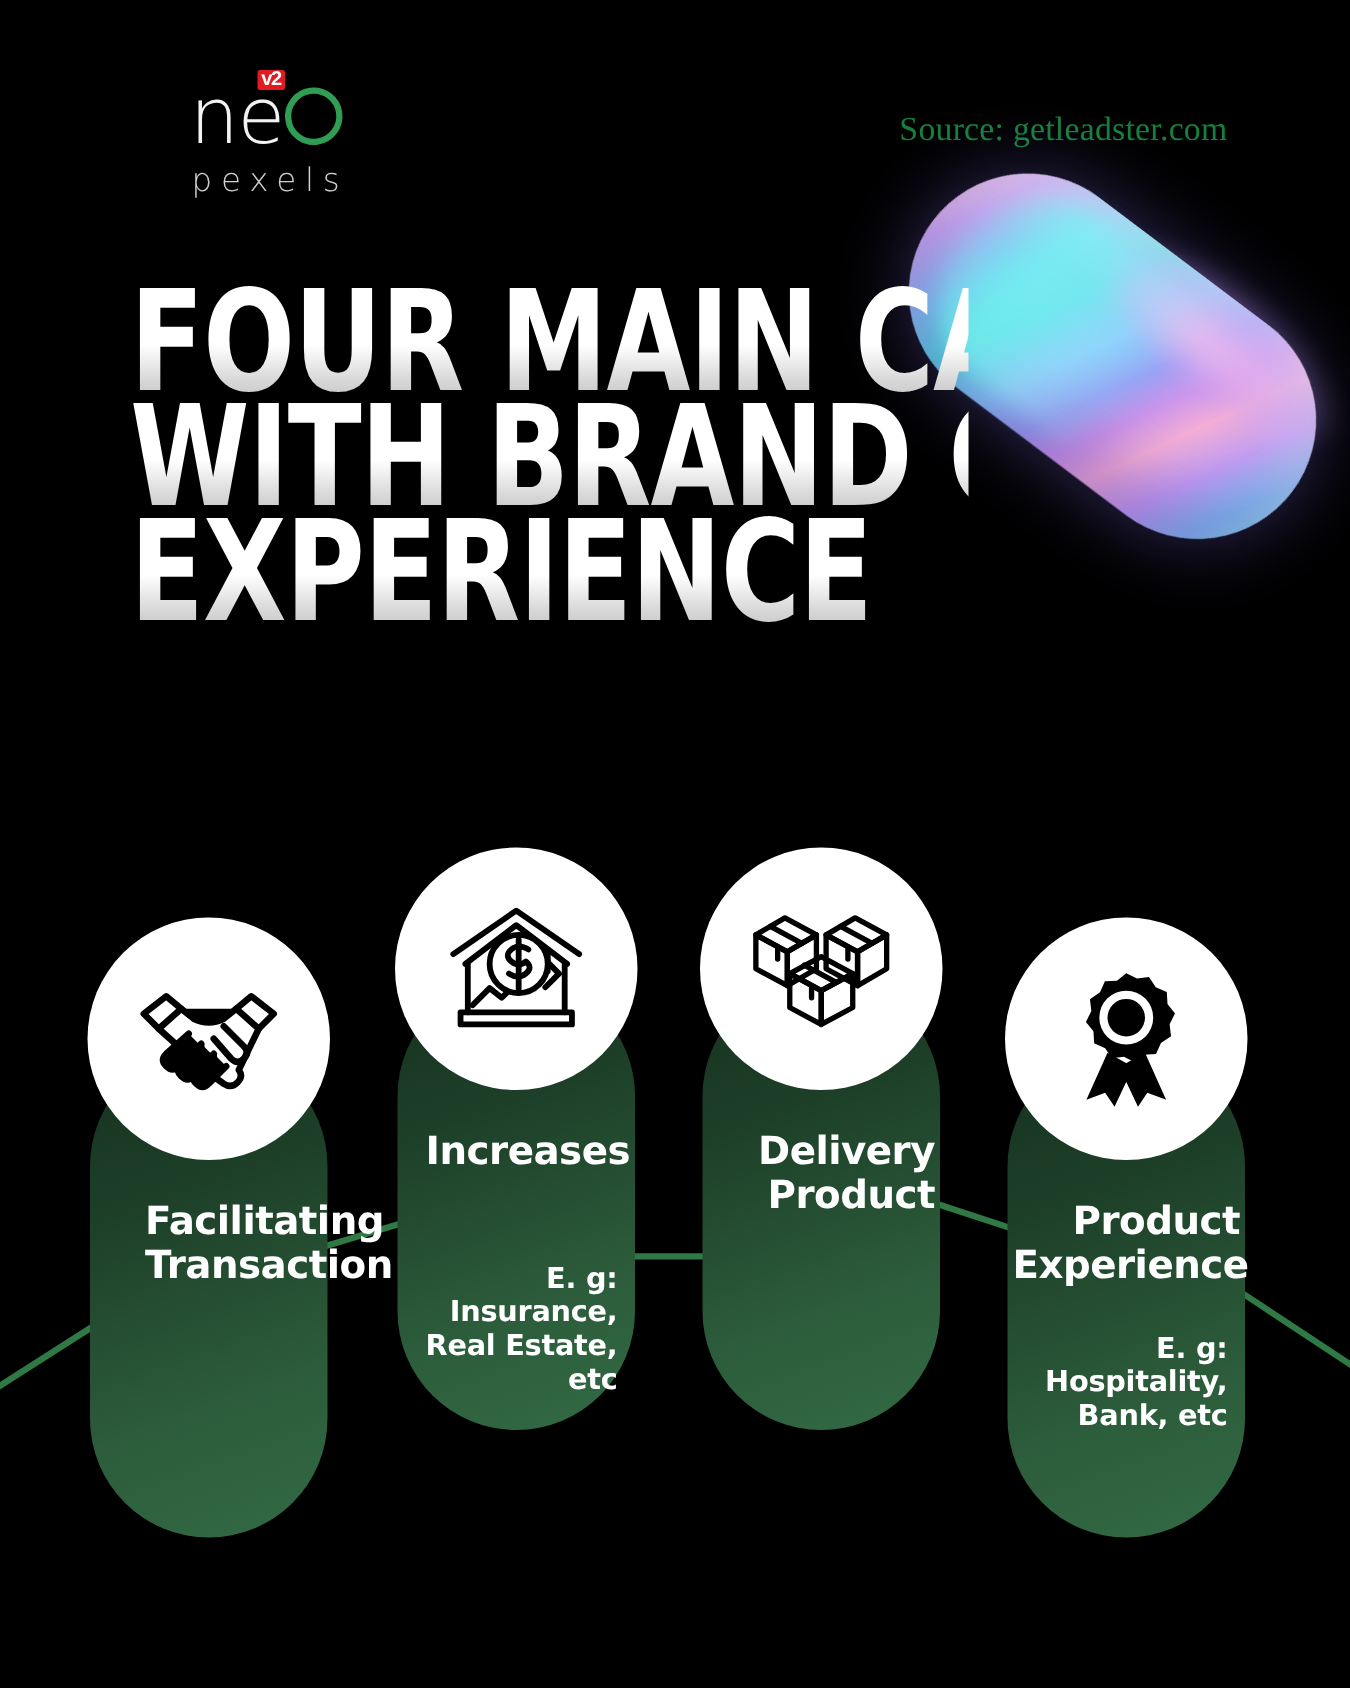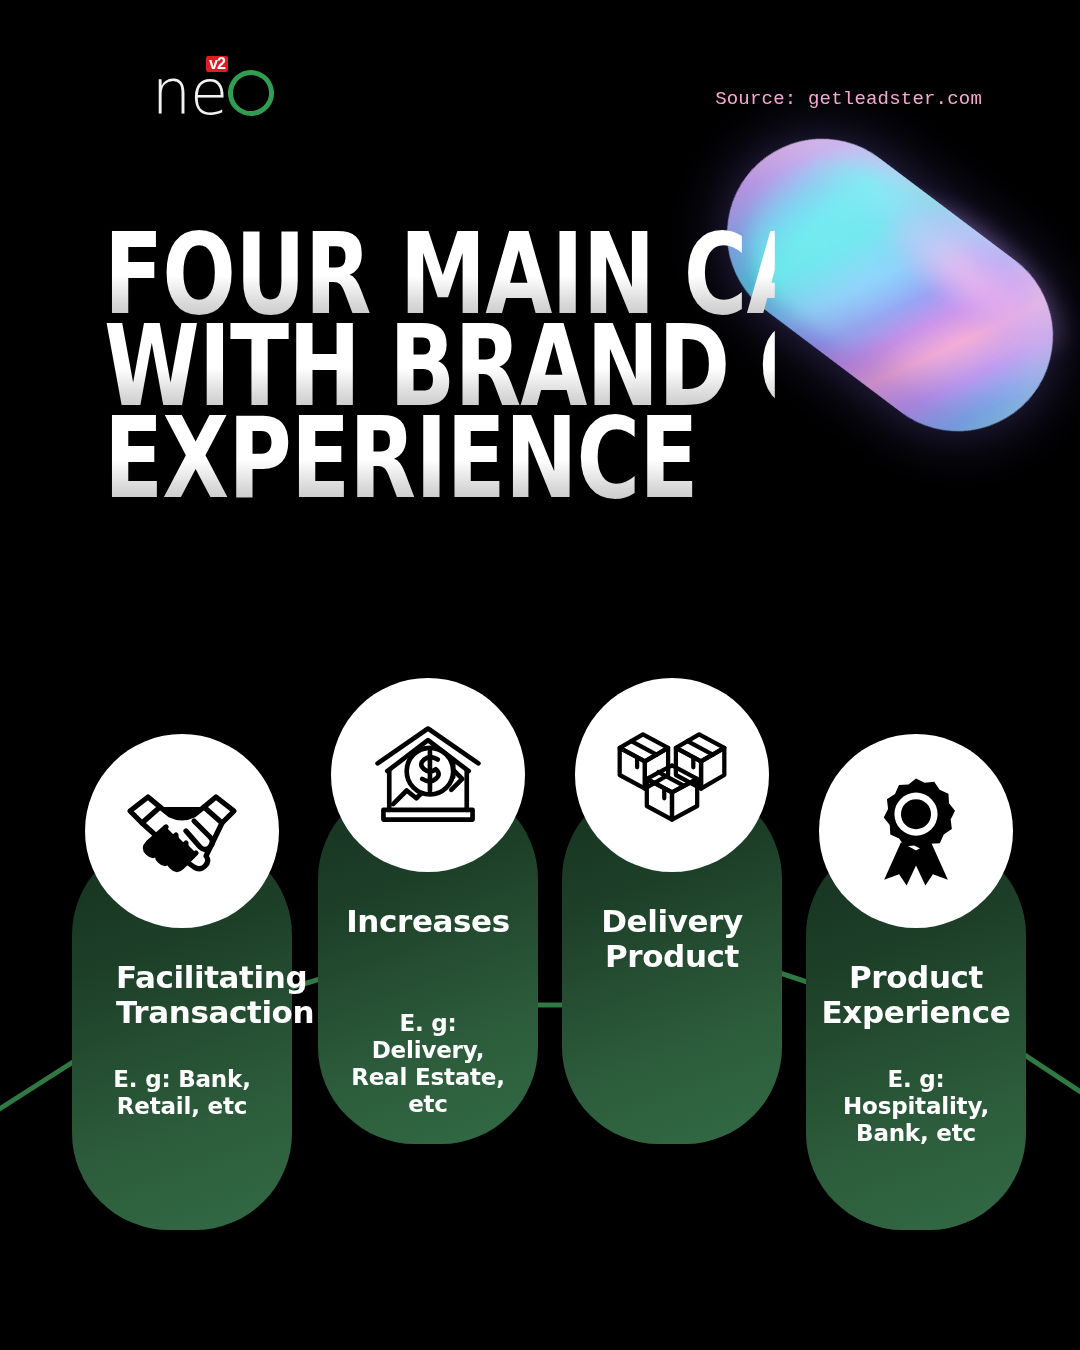--- a/index.html
+++ b/index.html
@@ -36,22 +36,22 @@
   .logo-pexels {
     display:block; margin-top:6px; margin-left:6px;
     font-family:"DejaVu Sans", sans-serif;
     font-size:26px; font-weight:300; letter-spacing:7px;
     color:#cfcfcf;
   }
 
   
   #source {
     position:absolute; right:98px; top:88px;
-    font-size:19px; color:#f9a8d4; letter-spacing:.2px;
-    font-family:Liberation Mono, monospace; font-weight:400;
+    font-size:27px; color:#15803d; letter-spacing:.2px;
+    font-family:Liberation Serif, serif; font-weight:400;
   }
 
   
   #capsule-wrap {
     position:absolute; left:700px; top:150px;
     width:420px; height:400px; pointer-events:none;
   }
   #capsule {
     position:absolute; left:10px; top:40px;
     width:360px; height:190px;
@@ -117,24 +117,24 @@
     -webkit-text-fill-color:transparent; color:transparent;
     white-space:nowrap;
   }
 
   
   #connectors { position:absolute; left:0; top:0; width:1080px; height:1350px; }
 
   
   .card {
     position:absolute;
-    width:220px;
+    width:190px;
     border-radius:97px;
     background: linear-gradient(160deg,#16321f 0%,#1d3f28 30%,#2c5c3b 70%,#336a45 100%);
-    text-align:center;
+    text-align:right;
     color:#fff;
   }
   .card-inner { position:relative; width:100%; height:100%; }
   .card-title {
     position:absolute; left:0; right:0;
     font-family:"DejaVu Sans","Liberation Sans", sans-serif;
     font-weight:700; font-size:31px; line-height:35px;
     letter-spacing:-.4px; color:#ffffff;
     padding:0 4px;
   }
@@ -178,20 +178,21 @@
 </head>
 <body>
 
 <div id="page">
 
   <div id="logo">
     <span class="logo-neo">
       <span class="logo-n">ne</span><span class="logo-o"></span>
       <span class="logo-v2">v2</span>
     </span>
+    <span class="logo-pexels">pexels</span>
   </div>
 
   <div id="source">Source: getleadster.com</div>
 
   <div id="capsule-wrap">
     <div id="capsule"></div>
   </div>
 
   <h1 id="headline">
     <span class="hl">FOUR MAIN CATEGORIES</span>
@@ -219,24 +220,20 @@
           <path d="M24 30 L15 38 q-2.5 2.5 0 5 q2.5 2.5 5 0 L29 35" fill="#000"></path>
           <path d="M29 34 L21 42 q-2.5 2.5 0 5 q2.5 2.5 5 0 L34 39" fill="#000"></path>
           <path d="M34 38 L27 45 q-2.5 2.5 0 5 q2.5 2.5 5 0 L39 43" fill="#000"></path>
           <path d="M12 28 L22 37 L31 45 L38 50 q3 2 5.5-.5 q2.5-2.5 .5-5 L52 28" fill="none"></path>
           <path d="M38 27 L46 35 q2.5 2.5 0 5 q-2.5 2.5 -5 0 L34 32" fill="none"></path>
         </svg>
       </div>
       <div class="card-title">
         <div>Facilitating</div>
         <div>Transaction</div>
-      </div>
-      <div class="card-eg">
-        <div>E. g: Bank,</div>
-        <div>Retail, etc</div>
       </div>
     </div>
   </div>
 
   <div class="card" id="card-2">
     <div class="card-inner">
       <div class="icon-circle">
         <svg width="124" height="124" viewBox="0 0 64 64" fill="none" stroke="#000" stroke-width="2.4" stroke-linejoin="round" stroke-linecap="round">
           <path d="M6 26 L32 8 L58 26"></path>
           <path d="M11 30 L32 14 L53 30"></path>
@@ -248,21 +245,21 @@
           <circle cx="33" cy="30" r="12" fill="#fff"></circle>
           <path d="M37 24 q-4-2.5-7 0 q-3 2.5 0 5 q3 2.5 6 0 q3 2.5 0 5 q-3 2.5-7 0"></path>
           <path d="M33 20 L33 40"></path>
         </svg>
       </div>
       <div class="card-title">
         <div>Increases</div>
       </div>
       <div class="card-eg">
         <div>E. g:</div>
-        <div>Delivery,</div>
+        <div>Insurance,</div>
         <div>Real Estate,</div>
         <div>etc</div>
       </div>
     </div>
   </div>
 
   <div class="card" id="card-3">
     <div class="card-inner">
       <div class="icon-circle">
         <svg width="124" height="124" viewBox="0 0 64 64" fill="none" stroke="#000" stroke-width="2.2" stroke-linejoin="round" stroke-linecap="round">

